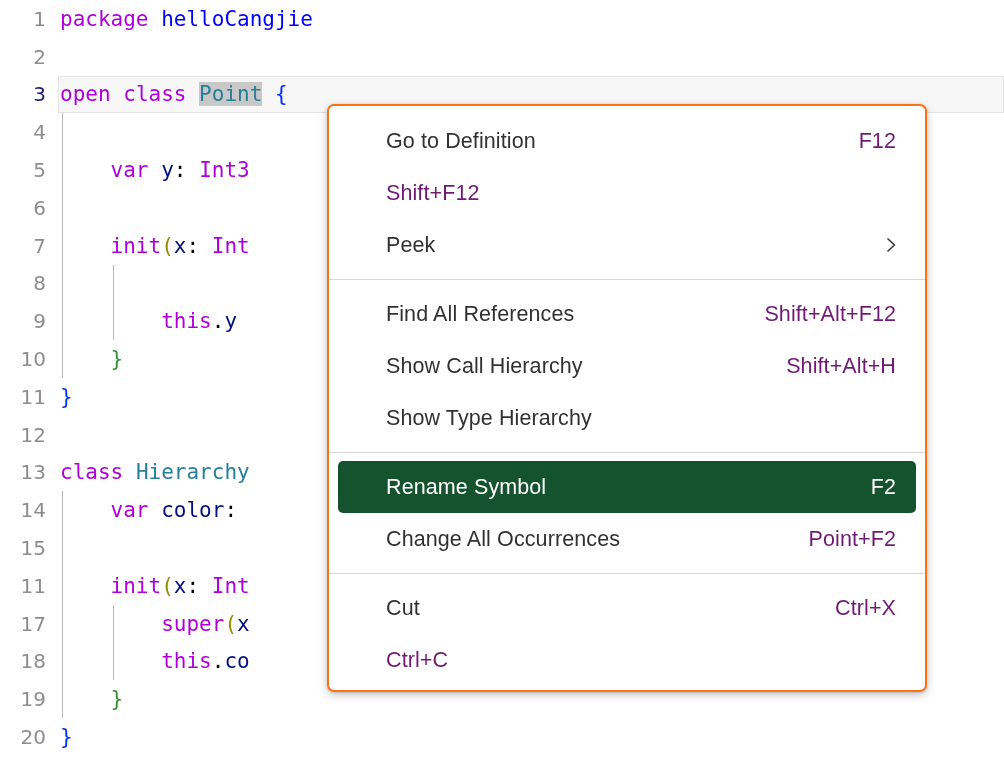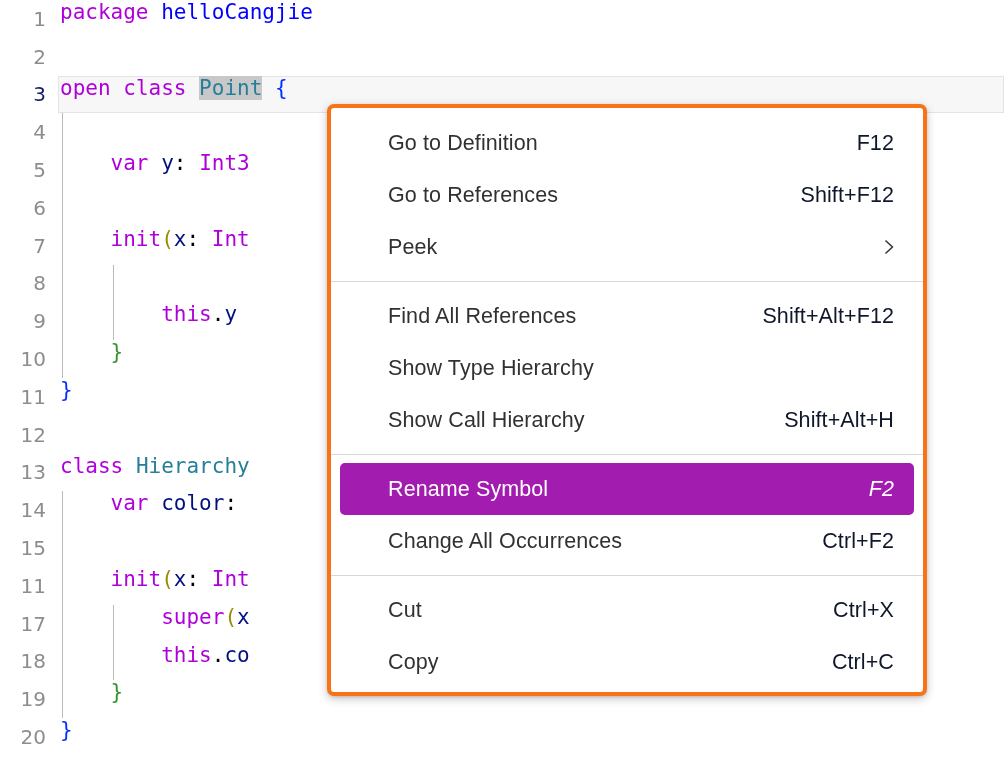--- a/index.html
+++ b/index.html
@@ -45,20 +45,21 @@
   .code-line.active .gutter {
     color: #1a1a6e;
   }
 
   .code-text {
     position: relative;
     flex: 1;
     padding-left: 2px;
     height: 100%;
     display: flex;
+    align-items: center;
   }
   .code-line.active .code-text::before {
     content: "";
     position: absolute;
     left: 0;
     right: 0;
     top: 0;
     bottom: 0;
     border: 1px solid #e4e4e4;
     background: #f7f7f7;
@@ -87,21 +88,21 @@
   .t-plain{ color: #000000; }
   .sel    { background: #c8c8c8; }
 
   
   #context-menu {
     position: absolute;
     left: 327px;
     top: 104px;
     width: 600px;
     background: #ffffff;
-    border: 4px solid #f97316;
+    border: 2px solid #f97316;
     border-radius: 7px;
     box-shadow: 0 3px 10px rgba(0,0,0,0.22), 0 1px 3px rgba(0,0,0,0.12);
     box-sizing: border-box;
     overflow: hidden;
     font-size: 21.5px;
     color: #313131;
     padding-top: 9px;
     padding-bottom: 4px;
   }
   .menu-group { padding: 0 9px; }
@@ -110,36 +111,36 @@
     height: 52px;
     display: flex;
     align-items: center;
     padding: 0 12px 0 48px;
     border-radius: 5px;
     box-sizing: border-box;
     cursor: default;
   }
   .menu-item .label { flex: 1; letter-spacing: 0.1px; }
   .menu-item .accel {
-    color: #0f172a;
+    color: #701a75;
     letter-spacing: 0.1px;
     padding-right: 8px;
   }
   .menu-item .chev {
     width: 16px;
     display: flex;
     justify-content: flex-end;
     align-items: center;
     padding-right: 6px;
   }
   .menu-item.selected {
-    background: #a21caf;
+    background: #14532d;
     color: #ffffff;
   }
-  .menu-item.selected .accel { color: #ffffff; font-style: italic; }
+  .menu-item.selected .accel { color: #ffffff; }
 
   .menu-sep {
     height: 1px;
     background: #d8d8d8;
     margin: 8px 0 8px 0;
   }
 </style>
 </head>
 <body>
 
@@ -166,62 +167,60 @@
     <div class="code-line"><div class="gutter">20</div><div class="code-text"><span class="tok-wrap"><span class="t-brace">}</span></span></div></div>
   </div>
 
 <div id="context-menu">
     <div class="menu-group">
       <div class="menu-item">
         <span class="label">Go to Definition</span>
         <span class="accel">F12</span>
       </div>
       <div class="menu-item">
-        <span class="label">Go to References</span>
         <span class="accel">Shift+F12</span>
       </div>
       <div class="menu-item">
         <span class="label">Peek</span>
         <span class="chev">
           <svg width="13" height="20" viewBox="0 0 13 20" aria-hidden="true">
             <path d="M3 4 L9.5 10 L3 16" fill="none" stroke="#3b3b3b" stroke-width="1.7" stroke-linecap="round" stroke-linejoin="round"></path>
           </svg>
         </span>
       </div>
     </div>
     <div class="menu-sep"></div>
     <div class="menu-group">
       <div class="menu-item">
         <span class="label">Find All References</span>
         <span class="accel">Shift+Alt+F12</span>
       </div>
       <div class="menu-item">
+        <span class="label">Show Call Hierarchy</span>
+        <span class="accel">Shift+Alt+H</span>
+      </div>
+      <div class="menu-item">
         <span class="label">Show Type Hierarchy</span>
         <span class="accel"></span>
-      </div>
-      <div class="menu-item">
-        <span class="label">Show Call Hierarchy</span>
-        <span class="accel">Shift+Alt+H</span>
       </div>
     </div>
     <div class="menu-sep"></div>
     <div class="menu-group">
       <div class="menu-item selected">
         <span class="label">Rename Symbol</span>
         <span class="accel">F2</span>
       </div>
       <div class="menu-item">
         <span class="label">Change All Occurrences</span>
-        <span class="accel">Ctrl+F2</span>
+        <span class="accel">Point+F2</span>
       </div>
     </div>
     <div class="menu-sep"></div>
     <div class="menu-group">
       <div class="menu-item">
         <span class="label">Cut</span>
         <span class="accel">Ctrl+X</span>
       </div>
       <div class="menu-item">
-        <span class="label">Copy</span>
         <span class="accel">Ctrl+C</span>
       </div>
     </div>
   </div>
 
 </body></html>

